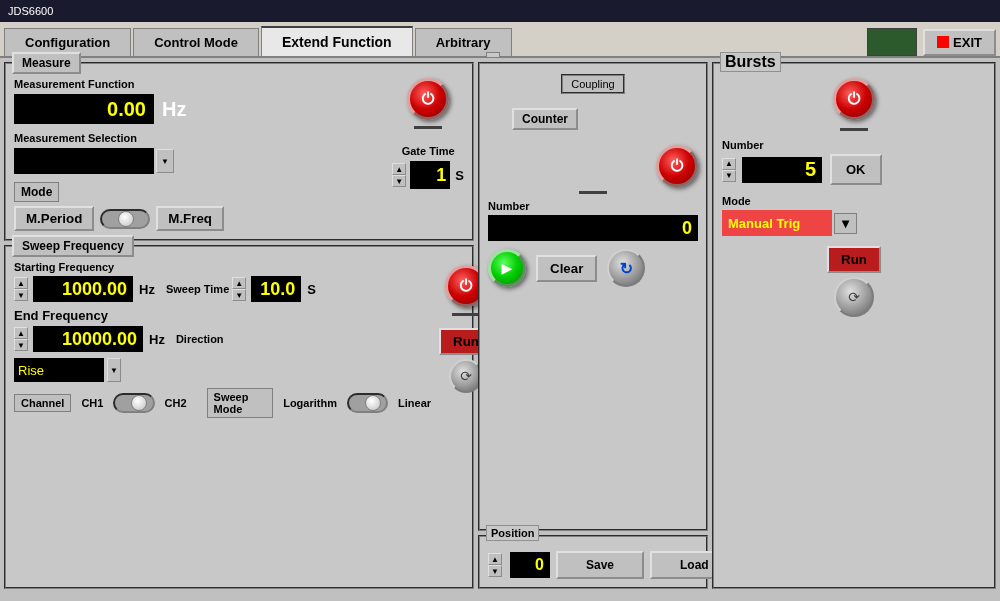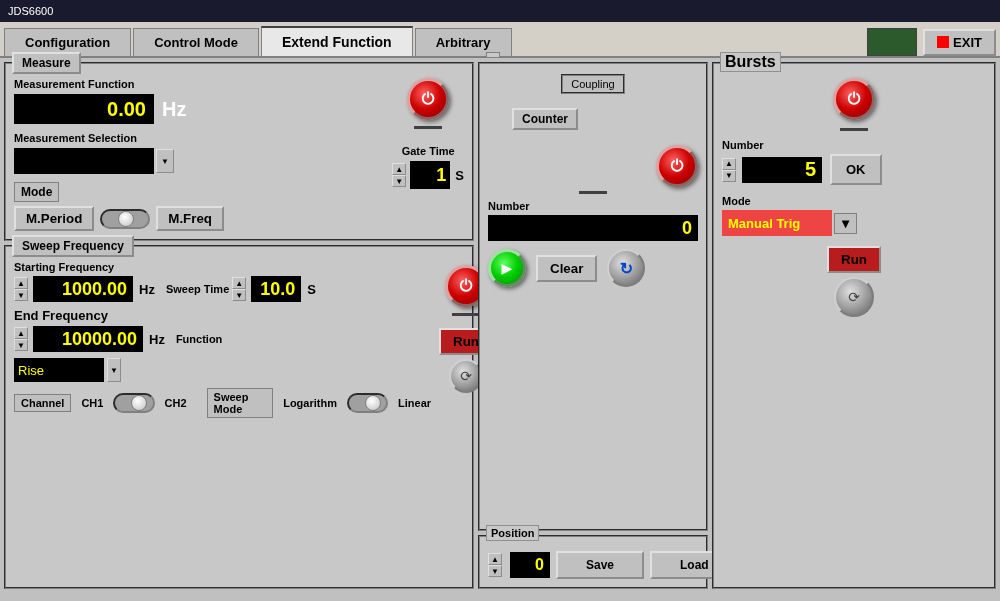--- a/index.html
+++ b/index.html
@@ -409,21 +409,21 @@
             <span class="unit-label">S</span>
           </div>
           <div style="font-weight:bold; font-size:13px; margin-bottom:3px;">End Frequency</div>
           <div style="display:flex; align-items:center; gap:3px; margin-bottom:6px;">
             <div class="spin-arrows">
               <button class="spin-arrow">▲</button>
               <button class="spin-arrow">▼</button>
             </div>
             <div class="black-display-small" style="min-width:110px; font-size:18px;">10000.00</div>
             <span class="unit-label">Hz</span>
-            <span style="margin-left:8px; font-weight:bold; font-size:11px;">Function</span>
+            <span style="margin-left:8px; font-weight:bold; font-size:11px;">Direction</span>
           </div>
           <div style="display:flex; align-items:center; gap:3px; margin-bottom:6px;">
             <div style="background:#000; display:flex; align-items:center; min-width:90px; height:24px; padding:0 4px;">
               <span style="color:#ffff00; font-size:13px; font-weight:normal;">Rise</span>
             </div>
             <button class="spin-arrow" style="height:24px;">▼</button>
           </div>
           <div style="display:flex; align-items:center; gap:10px;">
             <span style="font-weight:bold; font-size:11px; border:1px solid #808080; padding:2px 6px; background:#c0c0c0;">Channel</span>
             <span style="font-weight:bold; font-size:11px;">CH1</span>

